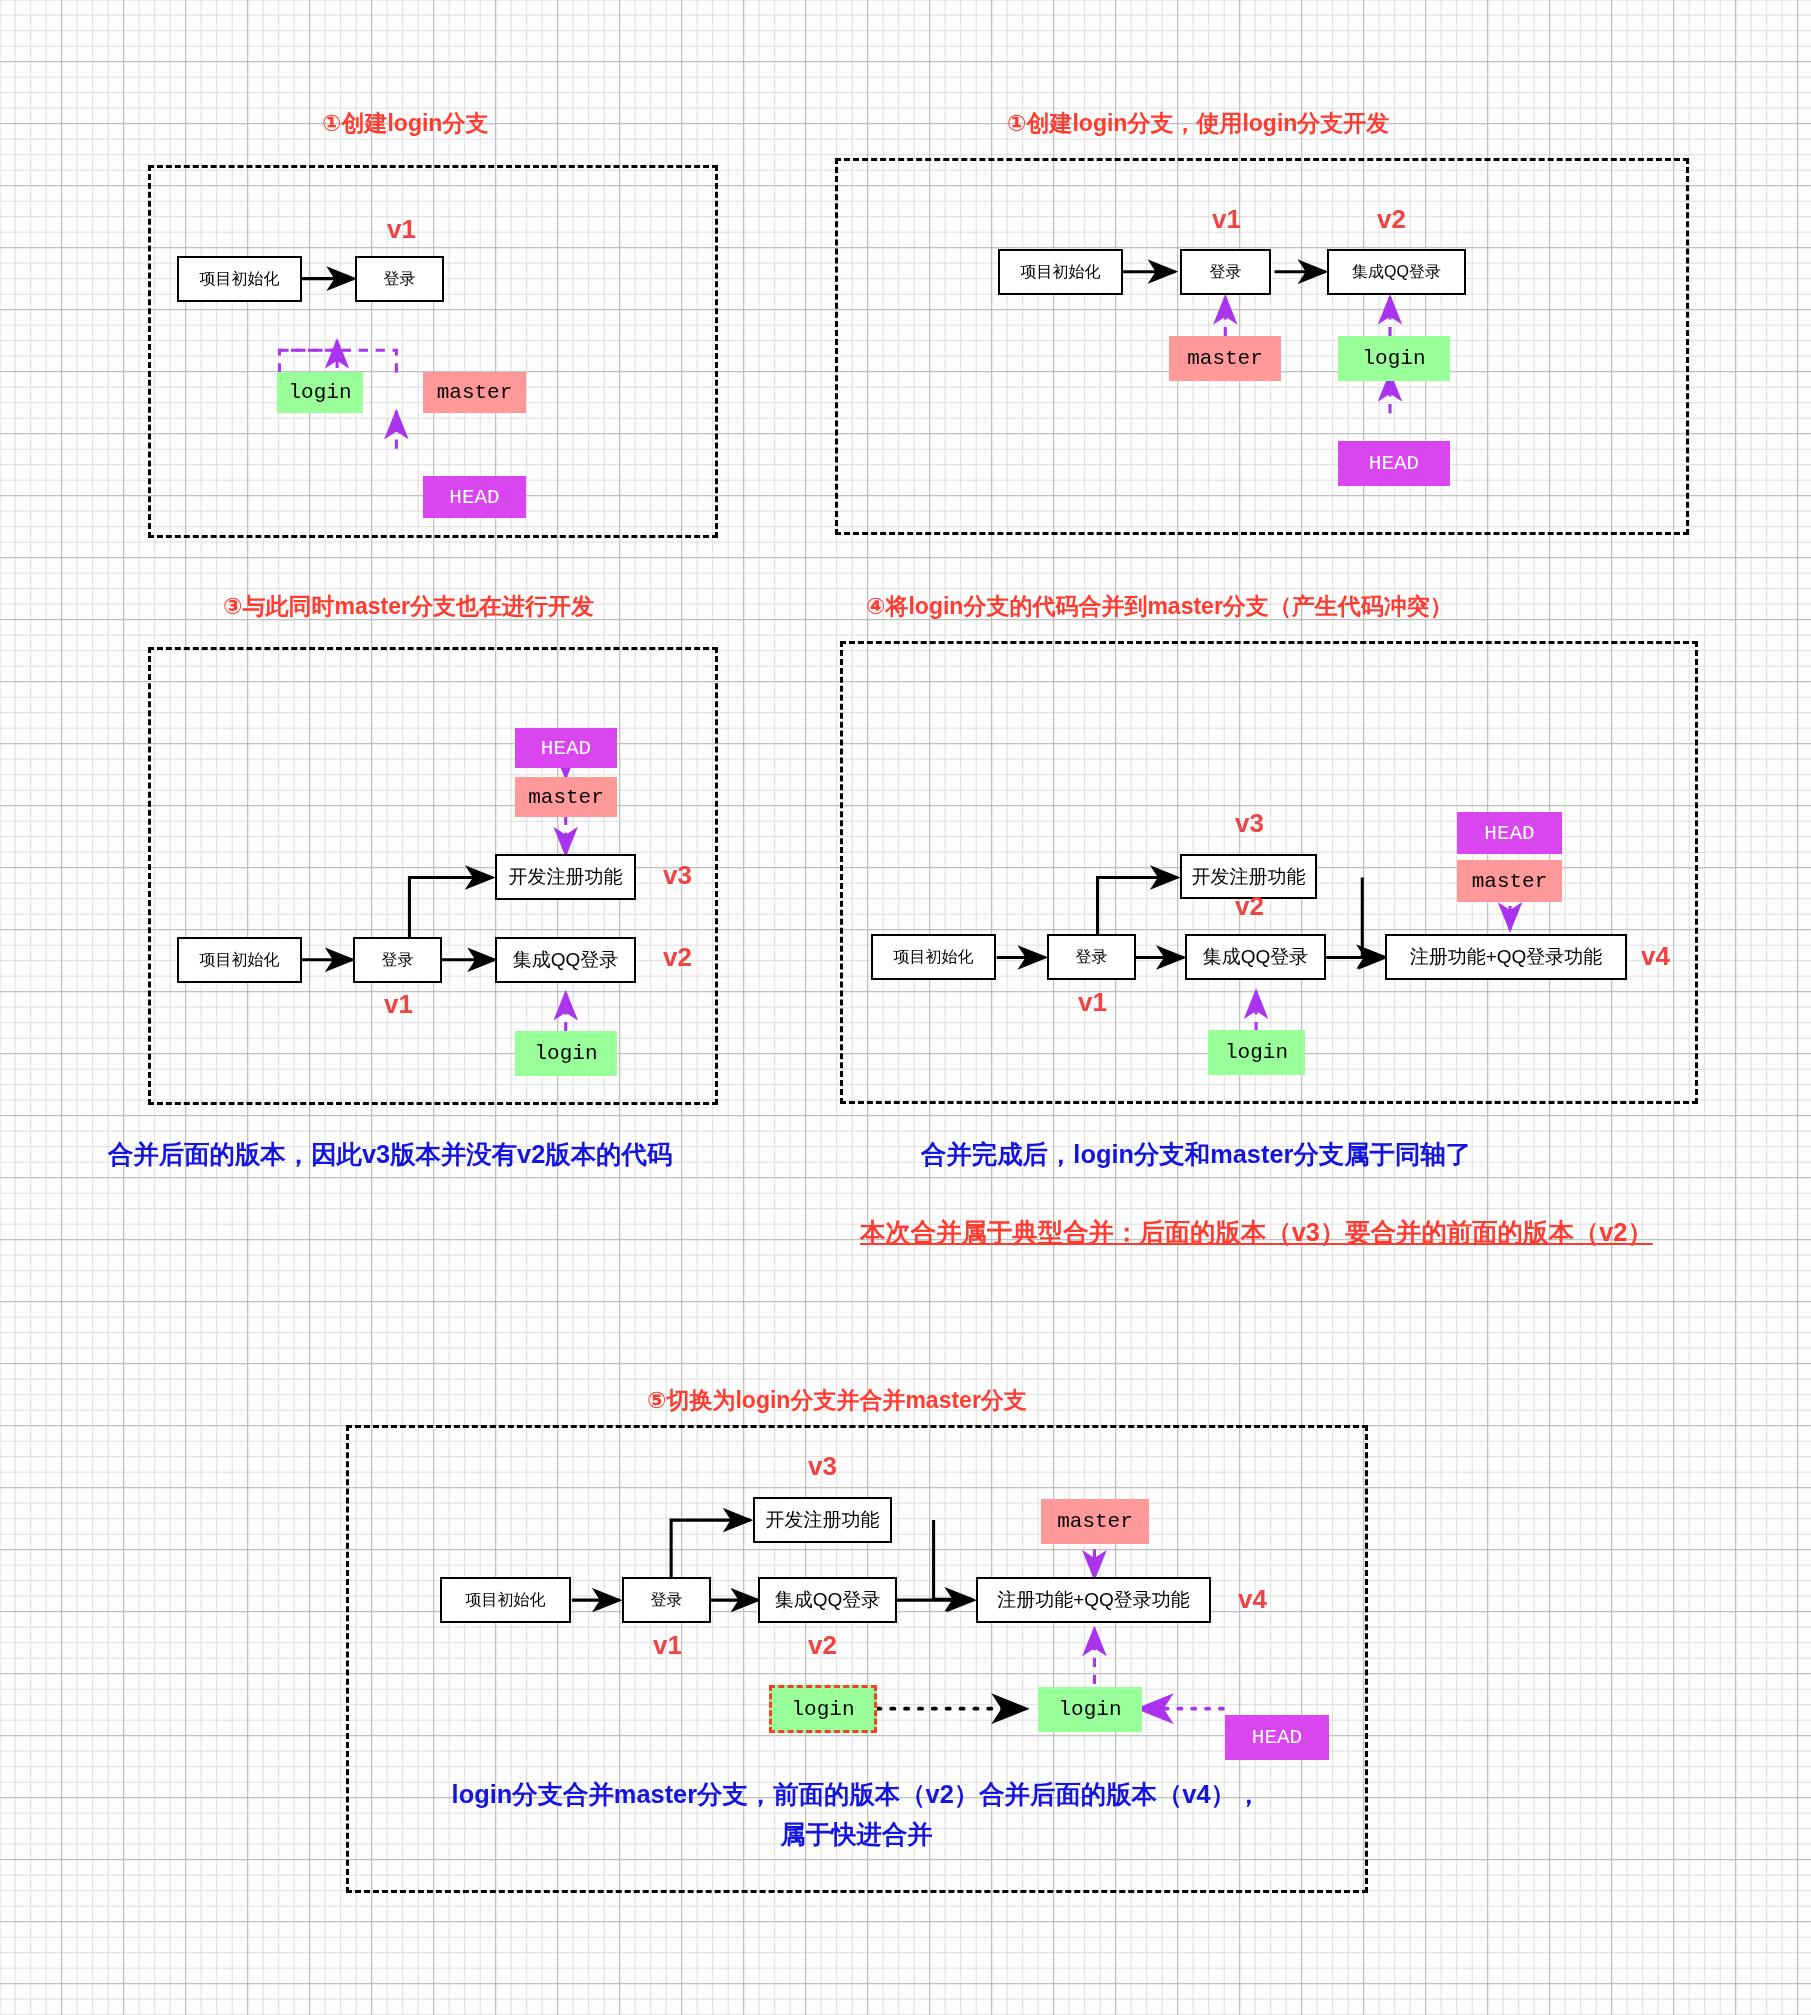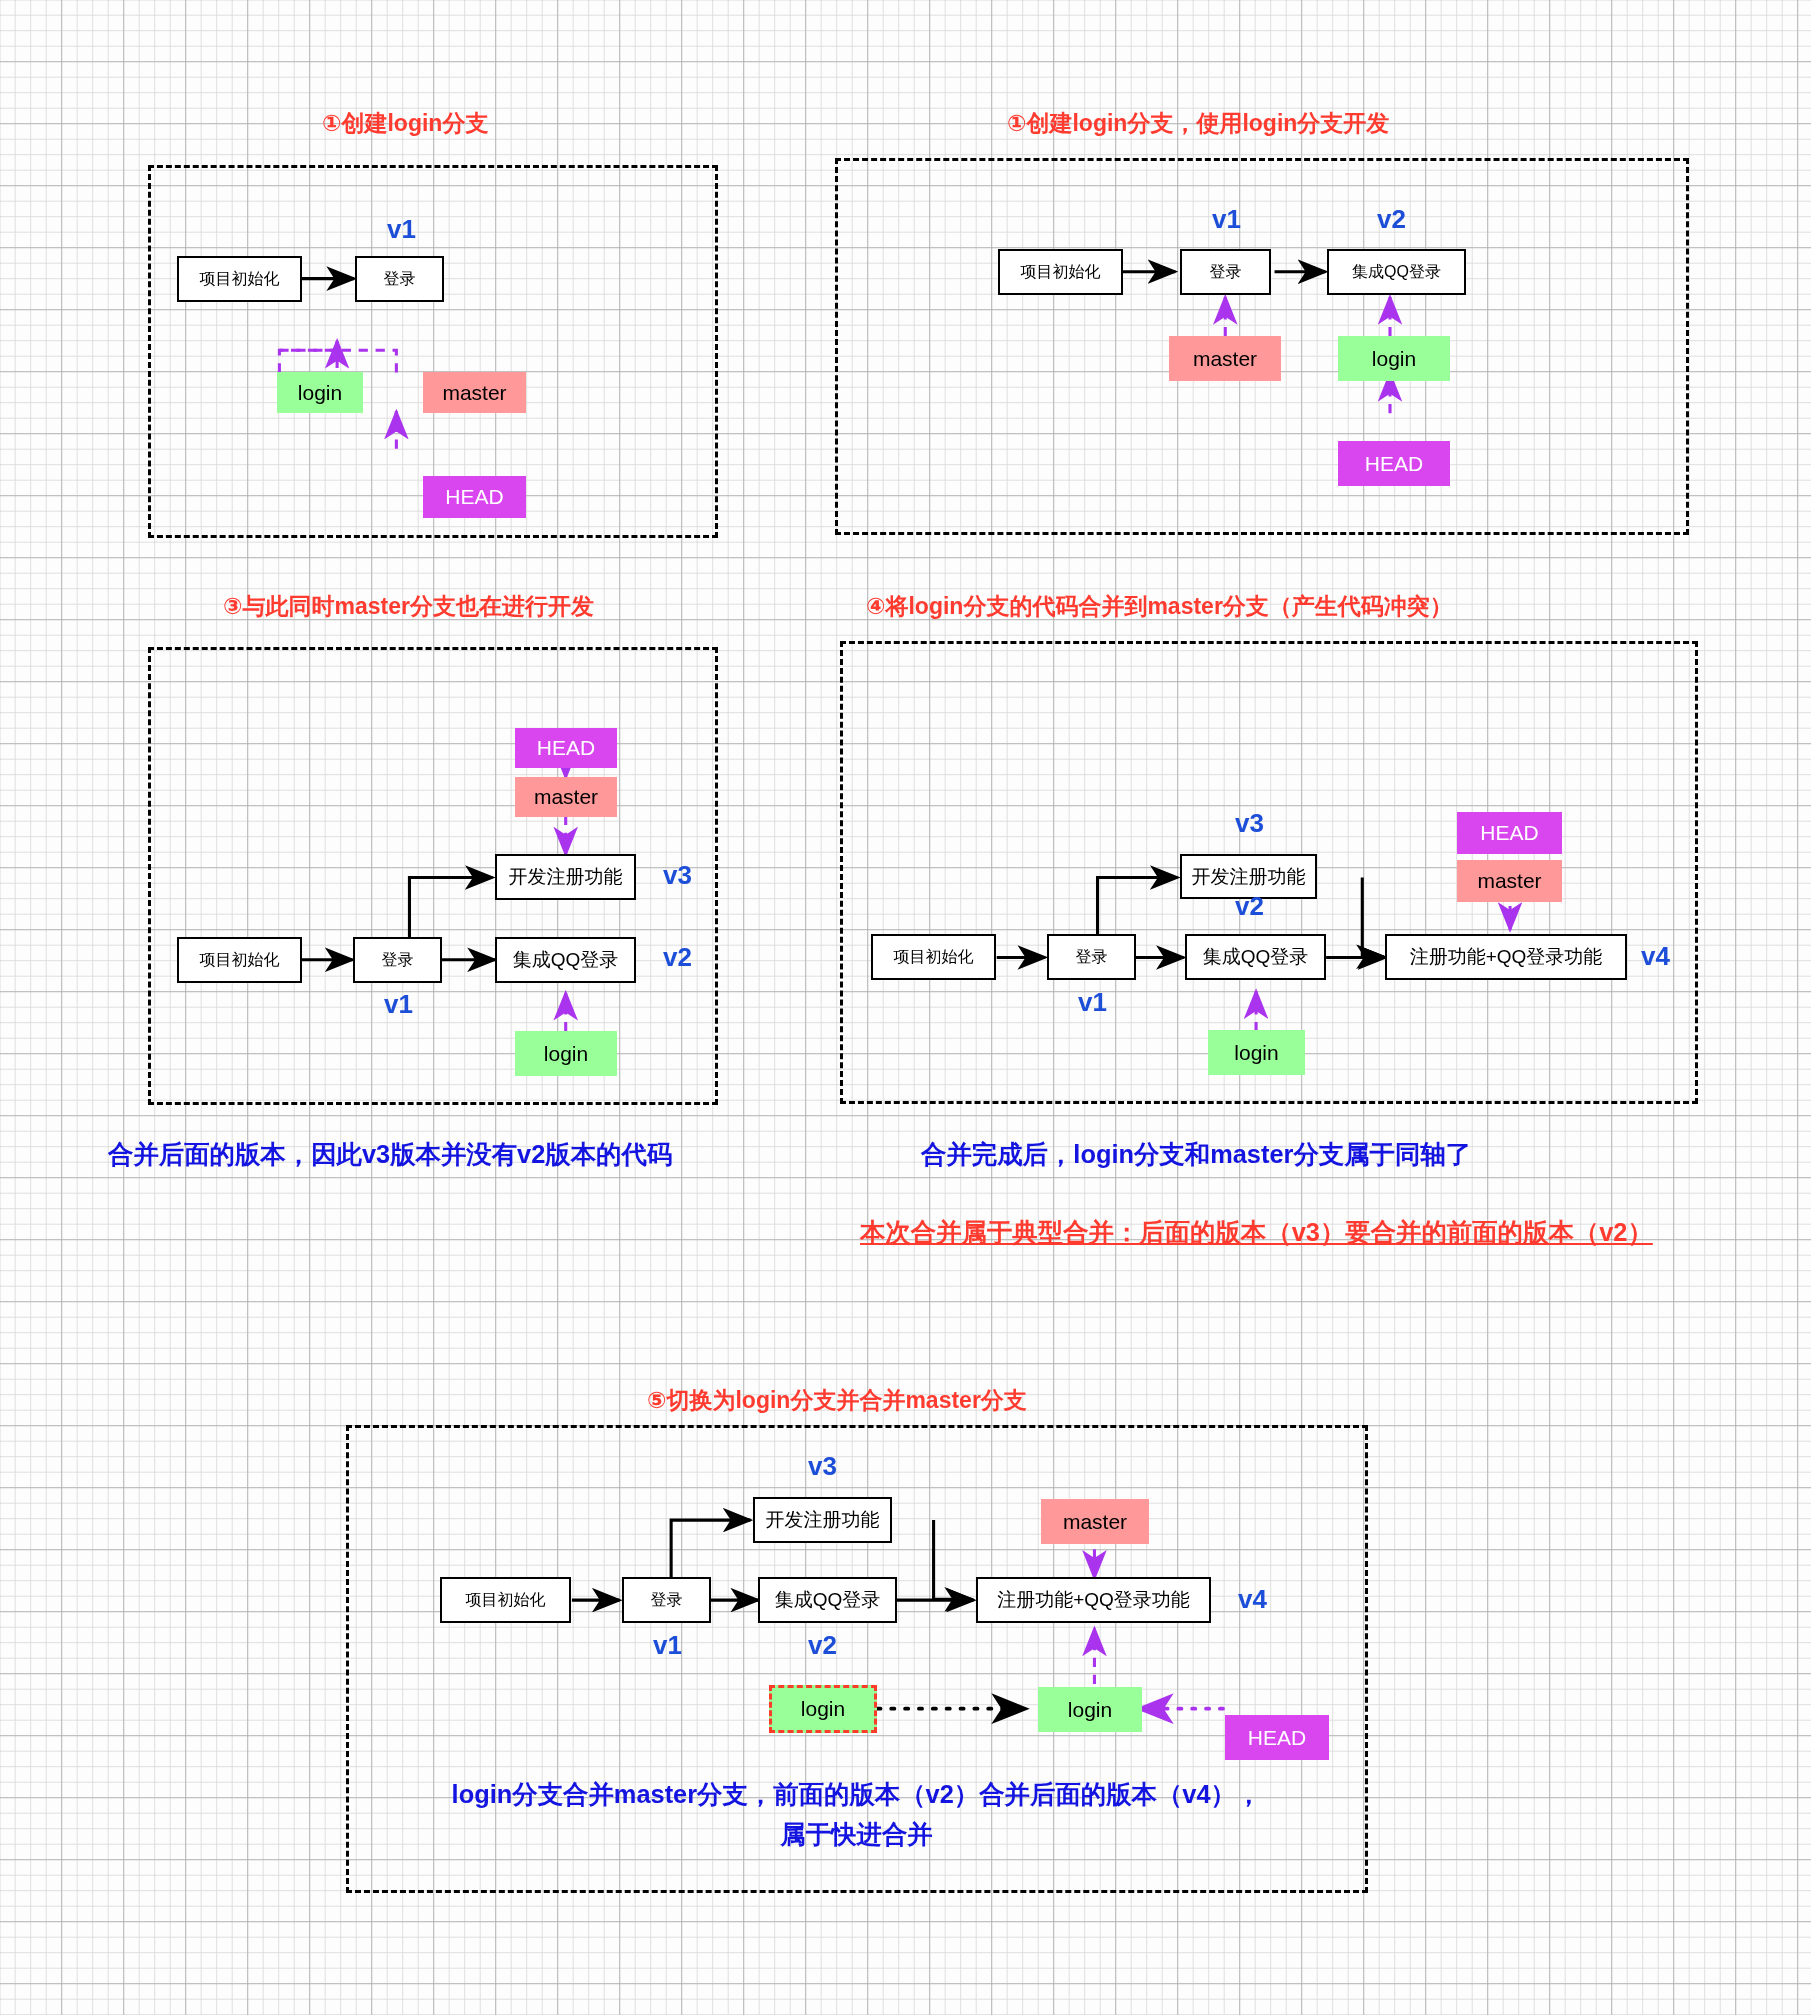--- a/index.html
+++ b/index.html
@@ -24,27 +24,27 @@
   .cap-blue{color:#1414e0;}
   .cap-red{color:#ff3b30;text-decoration:underline;}
   .cap-center{text-align:center;}
   
   .node{position:absolute;box-sizing:border-box;border:2.3px solid #000;background:#fff;
         display:flex;align-items:center;justify-content:center;
         font-size:16px;color:#000;white-space:nowrap;}
   .node.small{font-size:19px;}
   
   .tag{position:absolute;box-sizing:border-box;display:flex;align-items:center;justify-content:center;
-       font-size:21px;white-space:nowrap;}
+       font-size:21px;white-space:nowrap;font-family:Liberation Mono, monospace;}
   .tag.green{background:#99ff99;color:#000;}
   .tag.red{background:#ff9999;color:#000;}
   .tag.blue{background:#d946ef;color:#fff;margin-top:28px;}
   .tag.dashed-red{border:3.1px dashed #fa3c28;}
   
-  .ver{position:absolute;color:#1d4ed8;font-size:26px;font-weight:bold;white-space:nowrap;}
+  .ver{position:absolute;color:#ef4444;font-size:26px;font-weight:bold;white-space:nowrap;}
   
   .edges{position:absolute;left:0;top:0;width:1811px;height:2015px;pointer-events:none;}
 </style>
 </head>
 <body>
 
 <svg class="edges" viewBox="0 0 2353 2618">
   <defs>
     <marker id="arrowBlack" markerWidth="10" markerHeight="8" refX="9" refY="4" orient="auto">
       <path d="M0,0 L10,4 L0,8 L2.6,4 z" fill="#000"></path>

